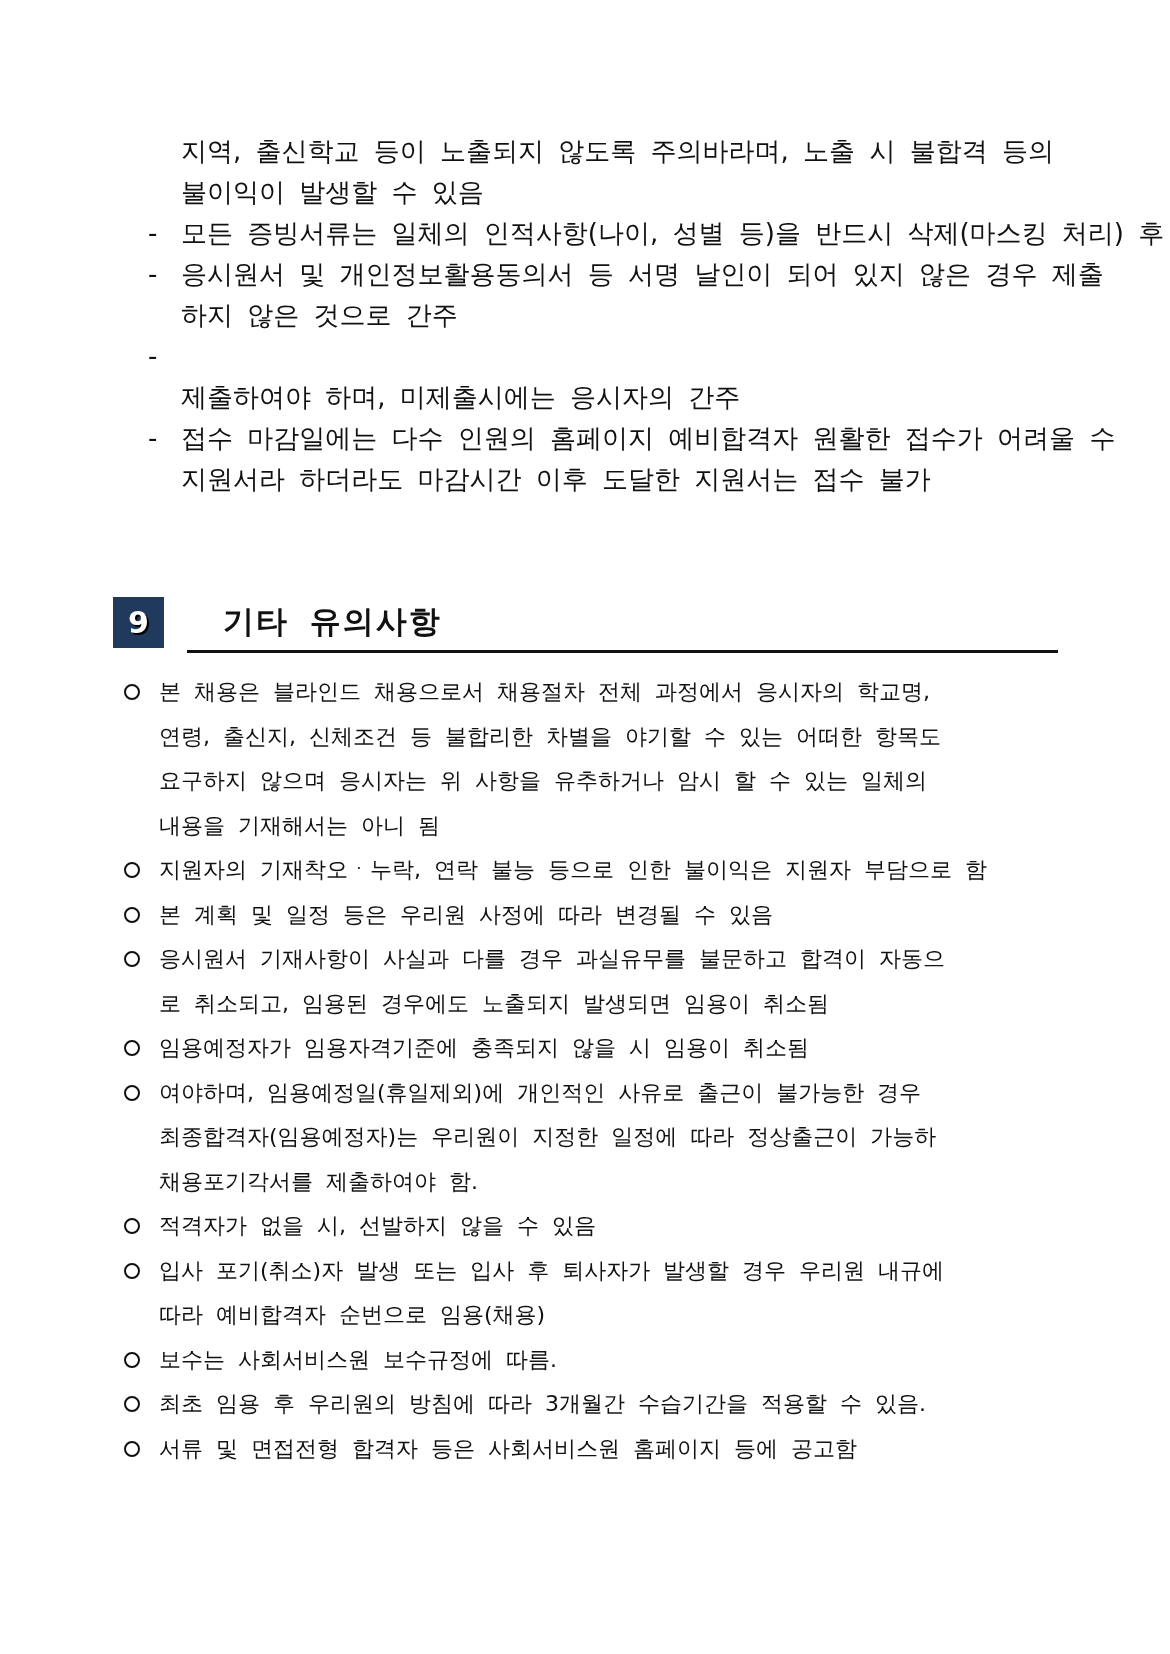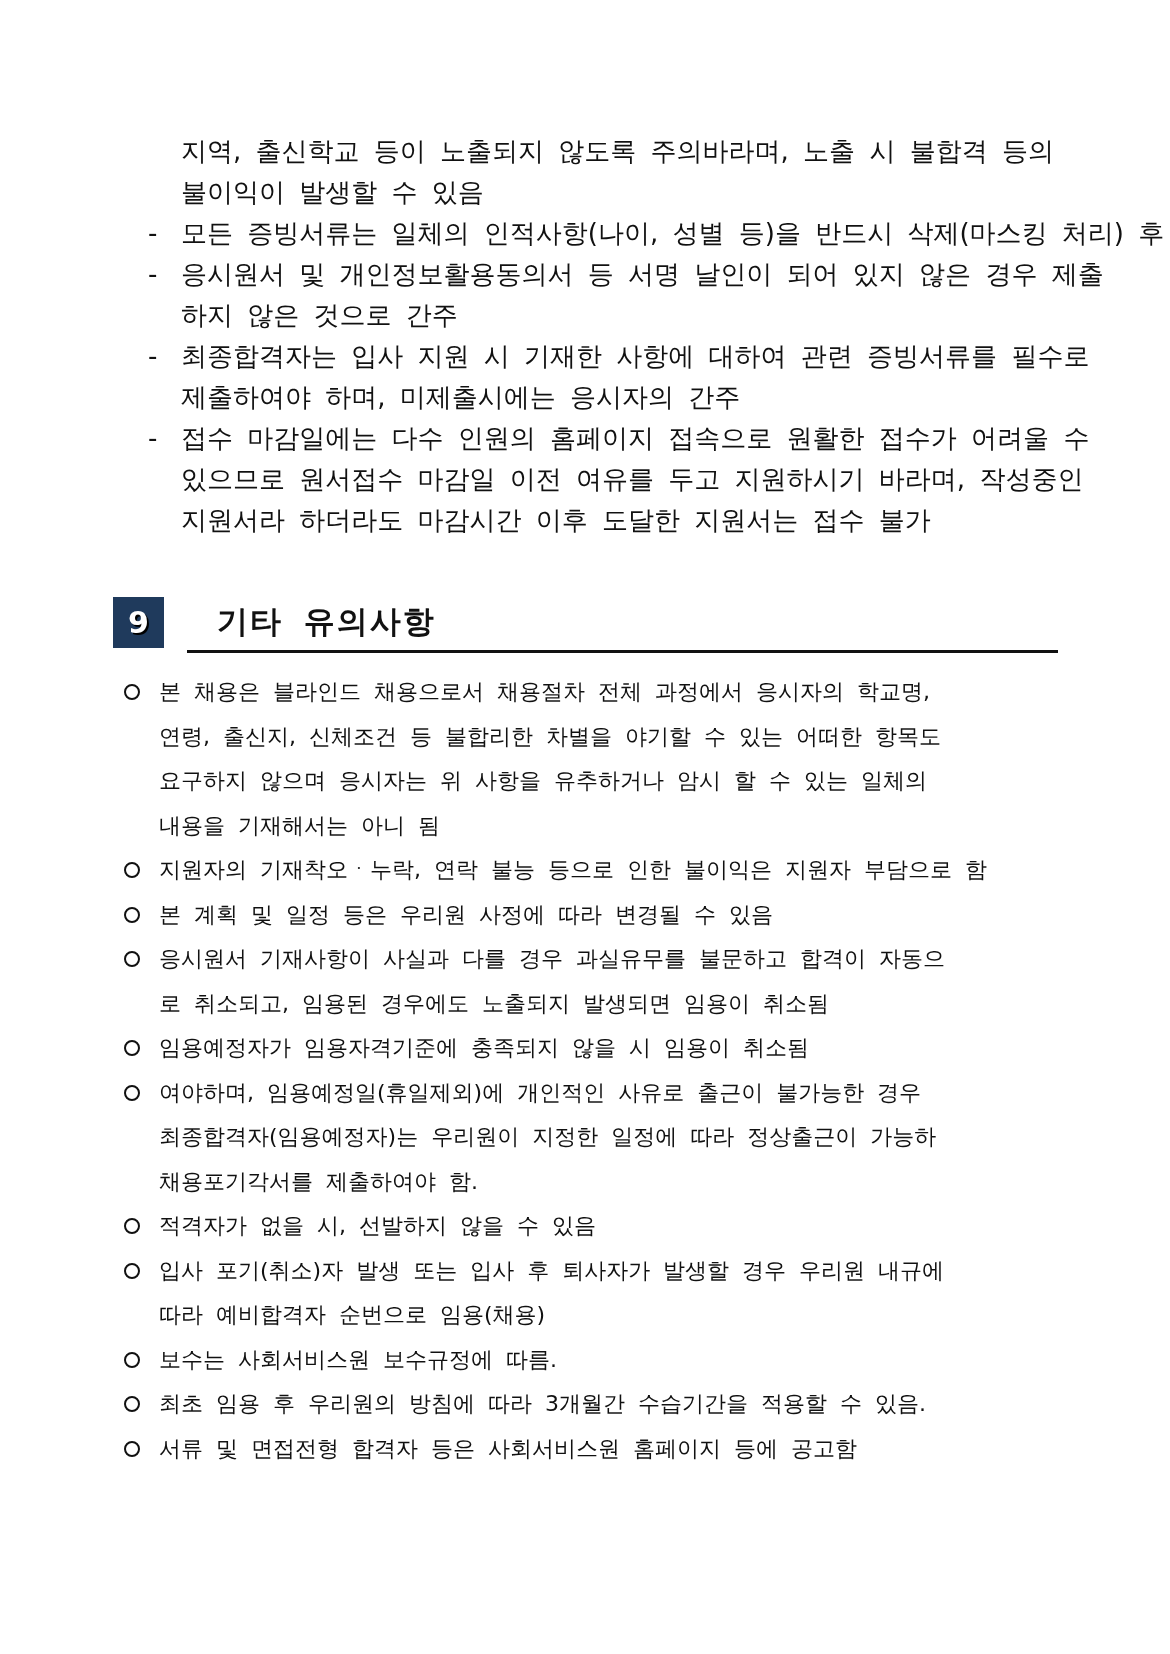--- a/index.html
+++ b/index.html
@@ -70,21 +70,21 @@
       color: #ffffff;
       font-family: "DejaVu Sans", "Liberation Sans", sans-serif;
       font-weight: bold;
       font-size: 30px;
       line-height: 51px;
       text-align: center;
       text-shadow: 2px 2px 0 #000000;
     }
     .section-title {
       position: absolute;
-      left: 104px;
+      left: 110px;
       top: 2px;
       font-size: 31px;
       font-weight: bold;
       line-height: 44px;
       letter-spacing: 2px;
       word-spacing: 8px;
       white-space: nowrap;
     }
     .section-rule {
       position: absolute;
@@ -134,28 +134,26 @@
       <span class="dash">-</span>
       <span>모든 증빙서류는 일체의 인적사항(나이, 성별 등)을 반드시 삭제(마스킹 처리) 후 제출</span>
     </div>
     <div class="line dash-item">
       <span class="dash">-</span>
       <span>응시원서 및 개인정보활용동의서 등 서명 날인이 되어 있지 않은 경우 제출</span>
     </div>
     <div class="line indent-only">하지 않은 것으로 간주</div>
     <div class="line dash-item">
       <span class="dash">-</span>
-      <span>최종합격자는 입사 지원 시 기재한 사항에 대하여 관련 증빙서류를 필수로</span>
     </div>
     <div class="line indent-only">제출하여야 하며, 미제출시에는 응시자의 간주</div>
     <div class="line dash-item">
       <span class="dash">-</span>
-      <span>접수 마감일에는 다수 인원의 홈페이지 접속으로 원활한 접수가 어려울 수</span>
-    </div>
-    <div class="line indent-only">있으므로 원서접수 마감일 이전 여유를 두고 지원하시기 바라며, 작성중인</div>
+      <span>접수 마감일에는 다수 인원의 홈페이지 예비합격자 원활한 접수가 어려울 수</span>
+    </div>
     <div class="line indent-only">지원서라 하더라도 마감시간 이후 도달한 지원서는 접수 불가</div>
   </div>
 
   <div class="section-head">
     <div class="num-box" style="background: rgb(31, 58, 92);">9</div>
     <div class="section-title">기타 유의사항</div>
     <div class="section-rule"></div>
   </div>
 
   <div class="bullets">

